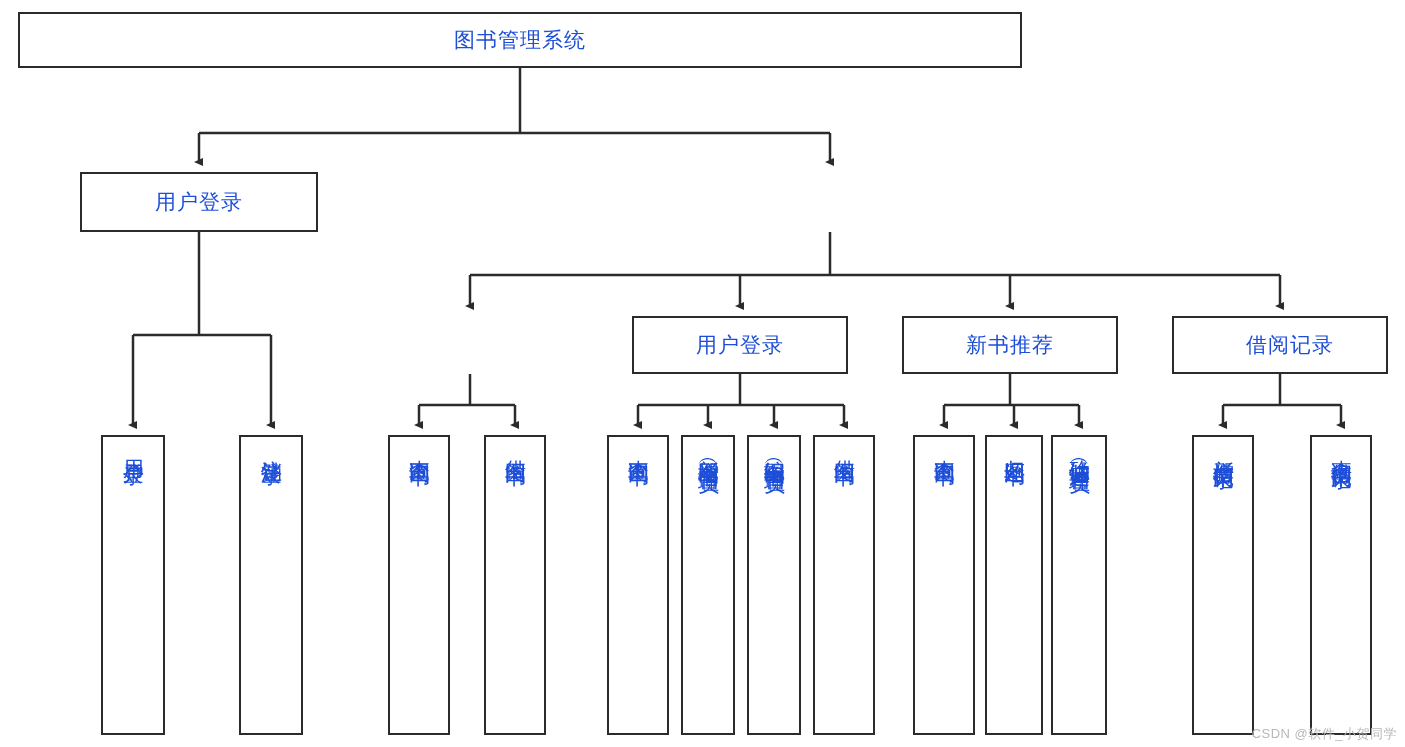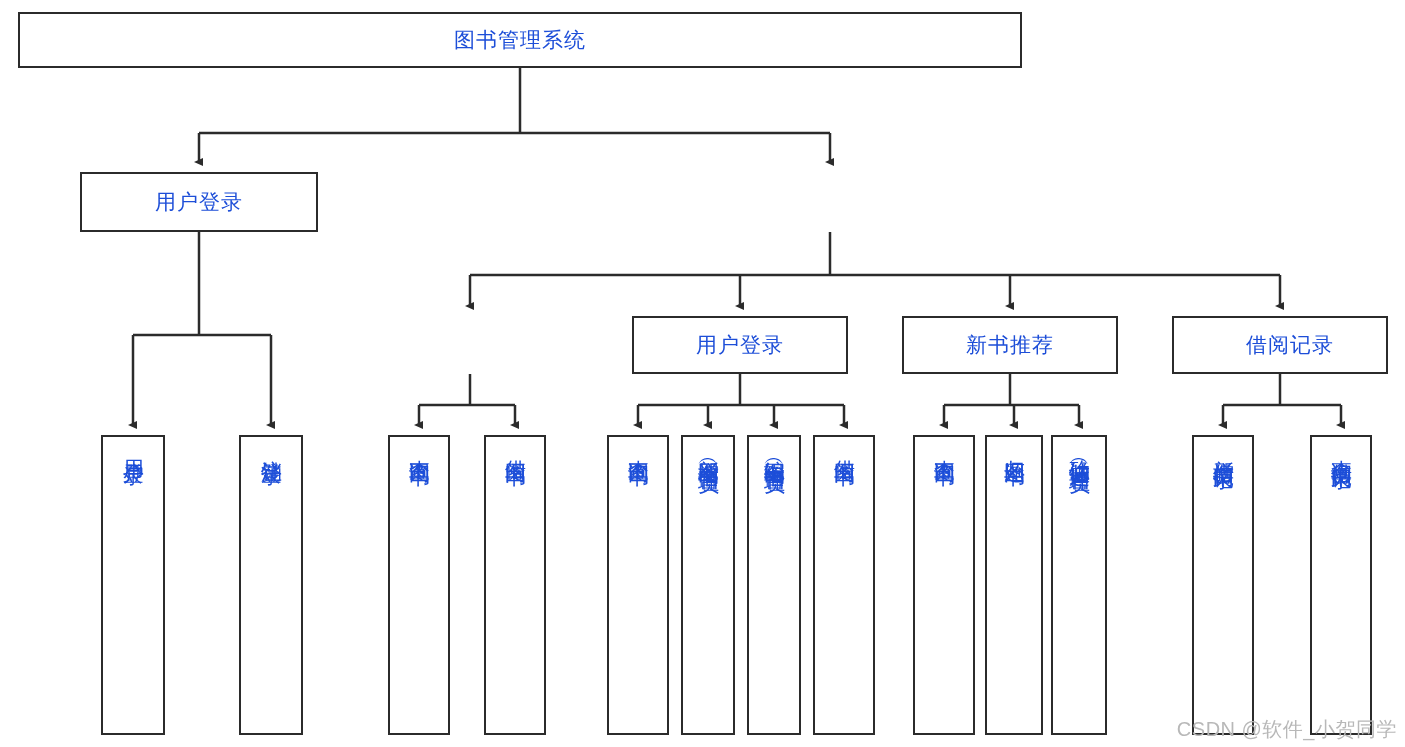--- a/index.html
+++ b/index.html
@@ -51,21 +51,21 @@
     font-size: 21px;
     line-height: 1.28;
     letter-spacing: 2px;
     white-space: nowrap;
     text-align: left;
   }
   .watermark {
     position: absolute;
     right: 8px;
     bottom: 4px;
-    font-size: 20px;
+    font-size: 13px;
     color: #b8b8b8;
     white-space: nowrap;
     letter-spacing: 0.5px;
   }
 </style>
 </head>
 <body>
 
 <div id="diagram-root">
 

